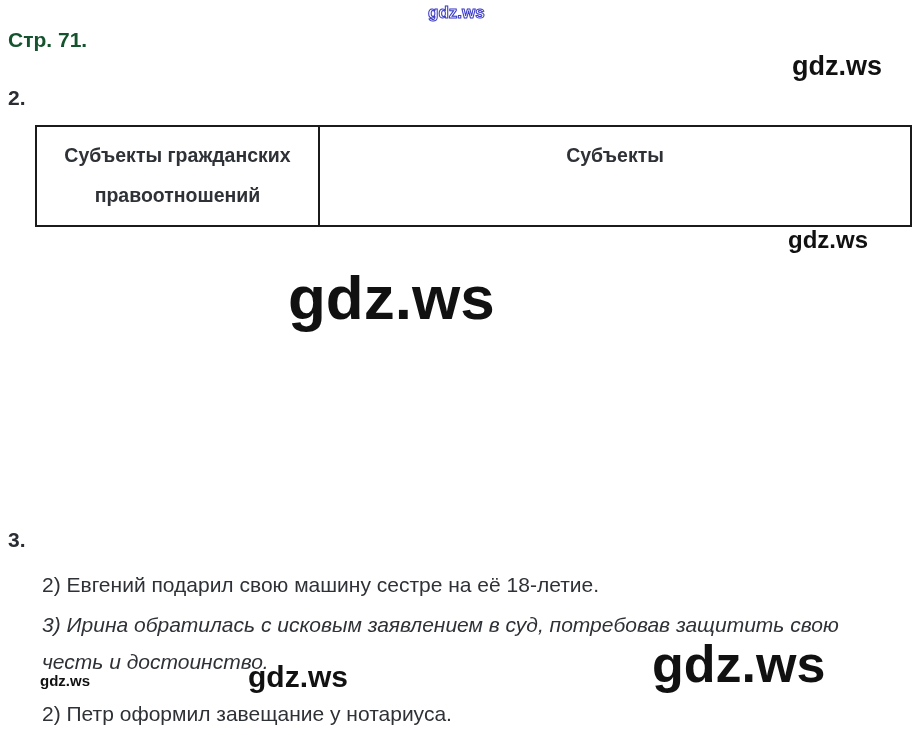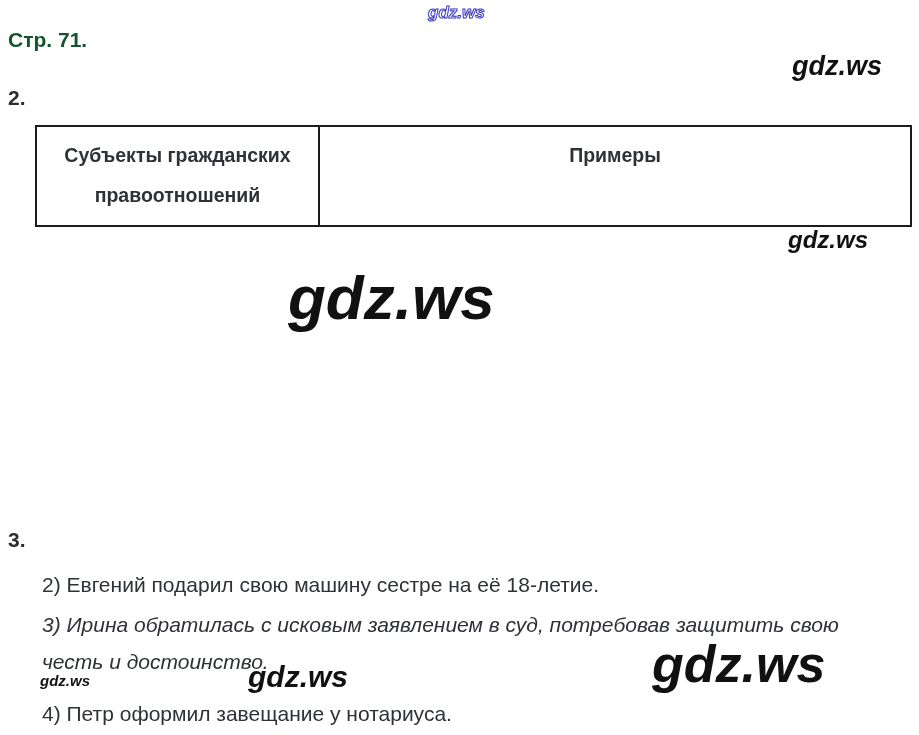--- a/index.html
+++ b/index.html
@@ -25,21 +25,21 @@
   }
   .section-num {
     font-size: 21px;
     font-weight: bold;
     color: #2a2d33;
   }
   .section-2 { left: 8px; top: 86px; }
   .section-3 { left: 8px; top: 528px; }
 
   
-  .wm { color: #111; white-space: nowrap; pointer-events: none; font-style: italic; }
+  .wm { color: #111; white-space: nowrap; pointer-events: none; }
   .wm-top-center {
     left: 428px; top: 3px;
     font-size: 17px;
     font-weight: bold;
     color: #ffffff;
     -webkit-text-stroke: 1px #3d3dc4;
     text-shadow: 0 0 1px #3d3dc4;
   }
   .wm-top-right {
     left: 792px; top: 51px;
@@ -136,20 +136,20 @@
 <div class="abs section-num section-3">3.</div>
 
 <table class="subjects-table">
   <colgroup>
     <col class="col-subject">
     <col class="col-example">
   </colgroup>
   <tbody>
       <tr class="row-header">
     <th>Субъекты гражданских правоотношений</th>
-    <th>Примеры</th>
+    <th>Субъекты</th>
   </tr>
 </tbody>
   </table>
 
 <div class="abs case-line case-1">2) Евгений подарил свою машину сестре на её 18-летие.</div>
 <div class="abs case-line case-2">3) Ирина обратилась с исковым заявлением в суд, потребовав защитить свою честь и достоинство.</div>
-<div class="abs case-line case-3">4) Петр оформил завещание у нотариуса.</div>
+<div class="abs case-line case-3">2) Петр оформил завещание у нотариуса.</div>
 
 </body></html>

